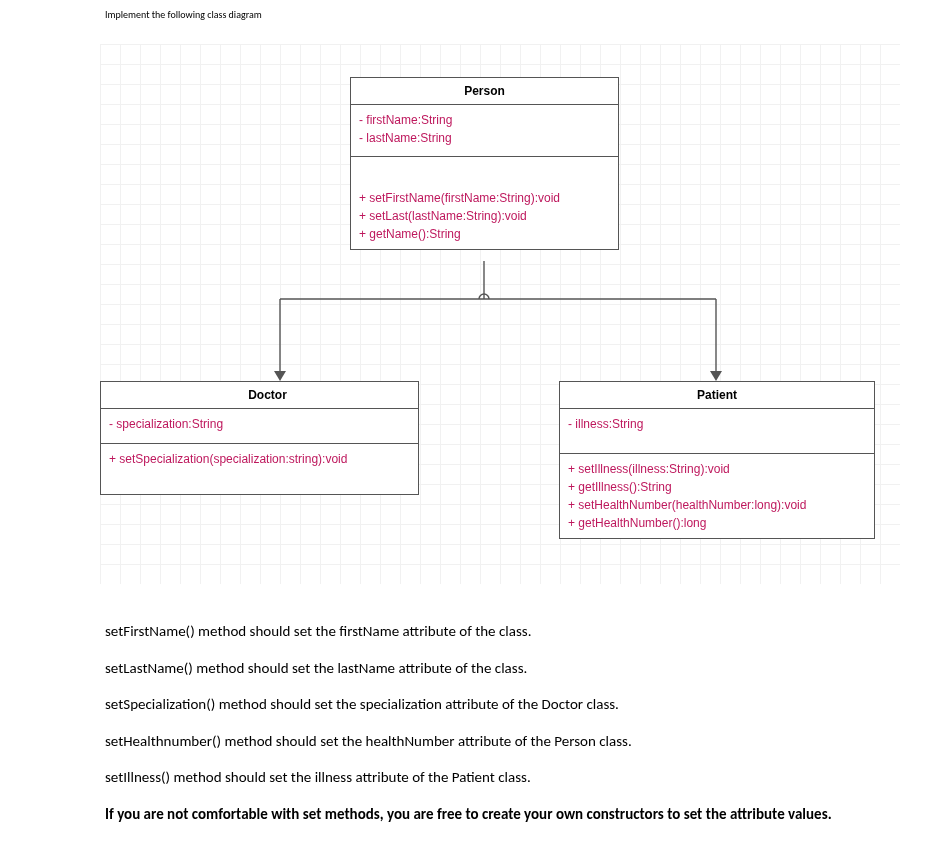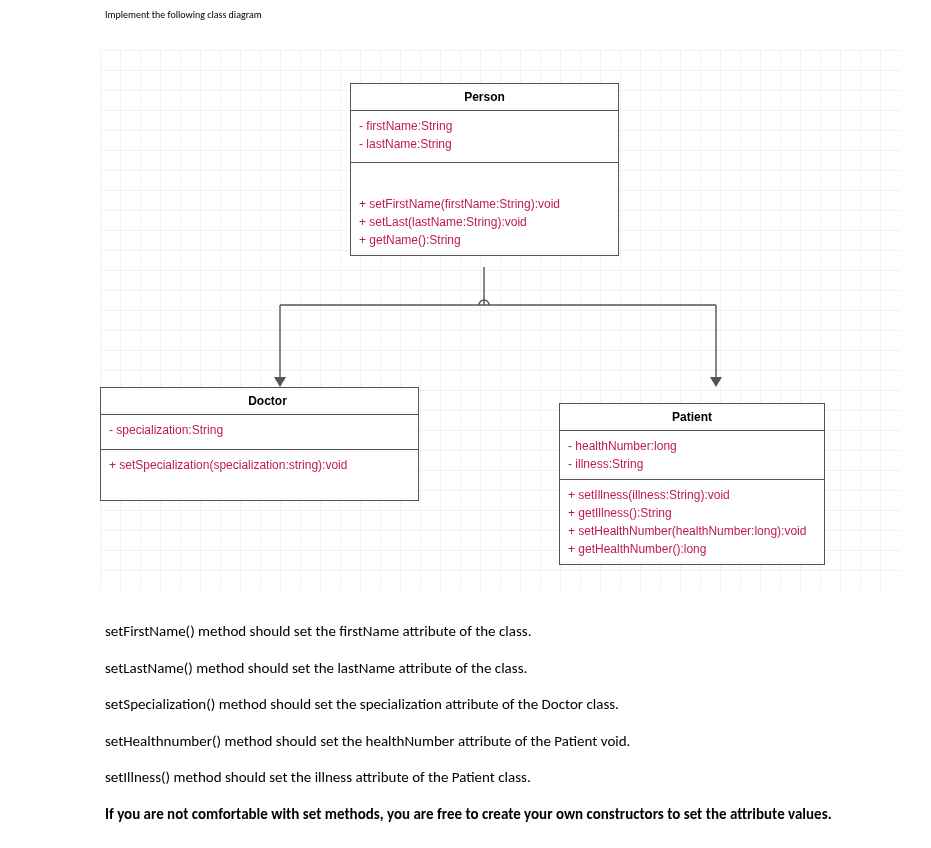--- a/index.html
+++ b/index.html
@@ -14,21 +14,21 @@
     .heading {
       position: absolute;
       left: 105px;
       top: 8px;
       font-size: 10px;
       font-weight: normal;
     }
     .diagram-area {
       position: absolute;
       left: 100px;
-      top: 50px;
+      top: 44px;
       width: 800px;
       height: 540px;
       background-image:
         linear-gradient(to right, #f1f1f1 1px, transparent 1px),
         linear-gradient(to bottom, #f1f1f1 1px, transparent 1px);
       background-size: 20px 20px;
       background-color: #ffffff;
     }
     .uml-box {
       position: absolute;
@@ -57,21 +57,21 @@
     #box-person .uml-section.attrs { min-height: 52px; }
     #box-person .uml-section.methods { min-height: 64px; margin-top: 26px; }
 
     
     #box-doctor { left: 0px; top: 337px; width: 319px; }
     #box-doctor .uml-title { padding-left: 20px; }
     #box-doctor .uml-section.attrs { min-height: 35px; }
     #box-doctor .uml-section.methods { min-height: 50px; }
 
     
-    #box-patient { left: 459px; top: 337px; width: 266px; margin-top: 16px; }
+    #box-patient { left: 459px; top: 337px; width: 316px; }
     #box-patient .uml-section.attrs { min-height: 45px; }
     #box-patient .uml-section.methods { min-height: 72px; }
 
     svg.connectors {
       position: absolute;
       left: 0; top: 0;
       width: 800px; height: 540px;
       pointer-events: none;
     }
 
@@ -129,33 +129,32 @@
       <div class="uml-line">- specialization:String</div>
     </div>
     <div class="uml-section methods">
       <div class="uml-line">+ setSpecialization(specialization:string):void</div>
     </div>
   </div>
 
   <div id="box-patient" class="uml-box">
     <div class="uml-title">Patient</div>
     <div class="uml-section attrs">
-      <div class="uml-line">- healthNumber:long</div>
       <div class="uml-line">- illness:String</div>
     </div>
     <div class="uml-section methods">
       <div class="uml-line">+ setIllness(illness:String):void</div>
       <div class="uml-line">+ getIllness():String</div>
       <div class="uml-line">+ setHealthNumber(healthNumber:long):void</div>
       <div class="uml-line">+ getHealthNumber():long</div>
     </div>
   </div>
 
 </div>
 
 <div class="description">
   <p>setFirstName() method should set the firstName attribute of the class.</p>
   <p>setLastName() method should set the lastName attribute of the class.</p>
   <p>setSpecialization() method should set the specialization attribute of the Doctor class.</p>
-  <p>setHealthnumber() method should set the healthNumber attribute of the Patient void.</p>
+  <p>setHealthnumber() method should set the healthNumber attribute of the Person class.</p>
   <p>setIllness() method should set the illness attribute of the Patient class.</p>
   <p class="bold">If you are not comfortable with set methods, you are free to create your own constructors to set the attribute values.</p>
 </div>
 
 </body></html>

